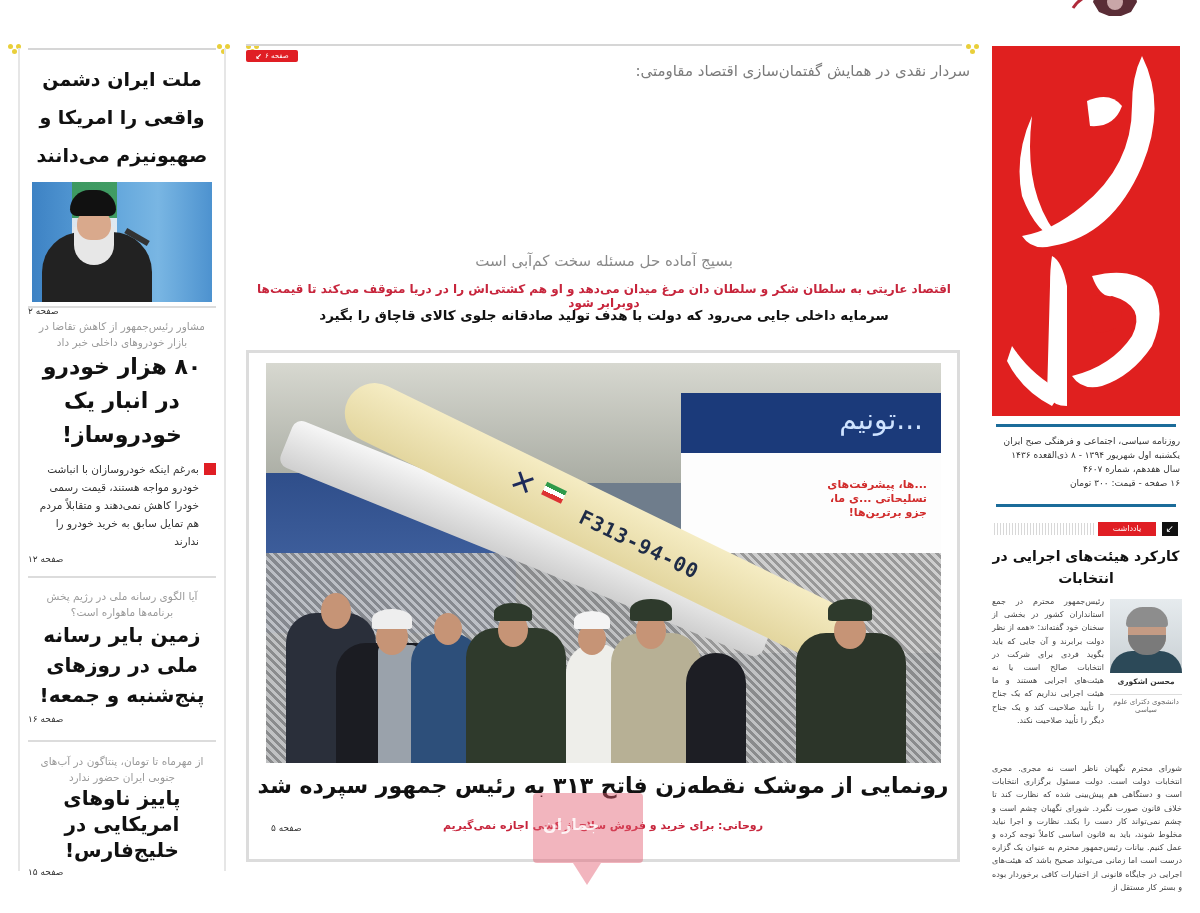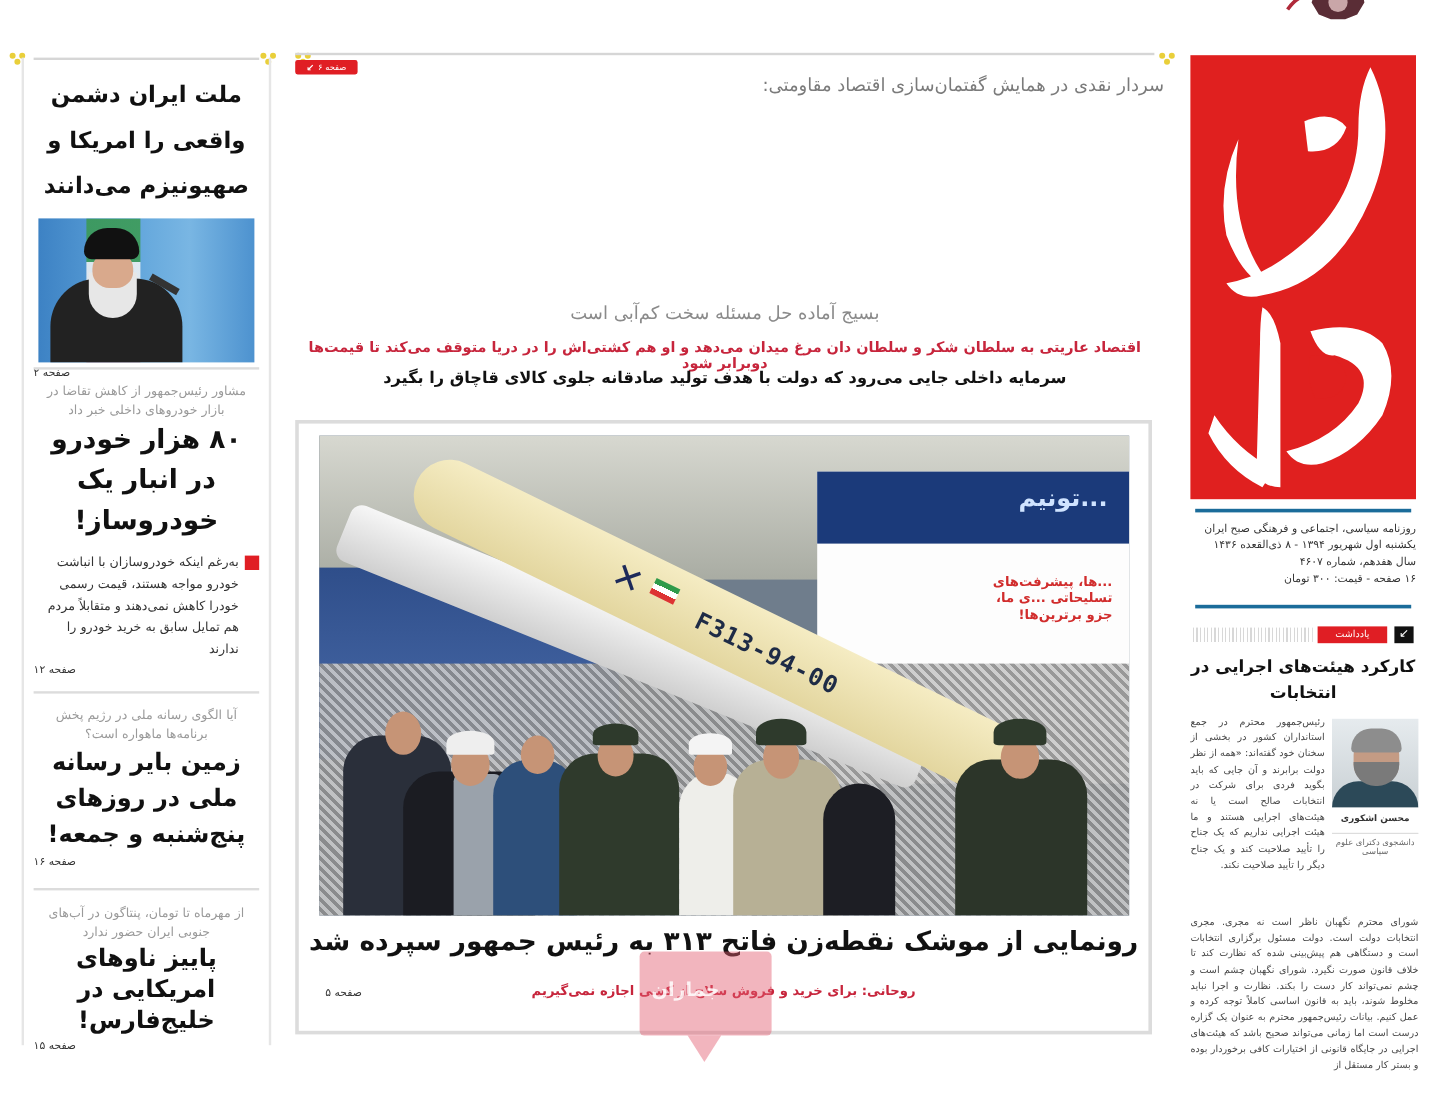--- a/index.html
+++ b/index.html
@@ -57,21 +57,21 @@
   .headline { position: absolute; top: 50px; left: 0; right: 0; text-align: center; font-weight: bold; color: #0d0d0d; font-size: 44px; line-height: 58px; letter-spacing: -1px; }
   .sub1 { position: absolute; top: 210px; left: 0; right: 0; text-align: center; font-size: 15px; color: #8a8a8a; }
   .sub2 { position: absolute; top: 240px; left: 0; right: 0; text-align: center; font-size: 12px; font-weight: bold; color: #c7253c; }
   .sub3 { position: absolute; top: 265px; left: 0; right: 0; text-align: center; font-size: 13.5px; font-weight: bold; color: #111; }
 
   .photo-box { position: absolute; left: 8px; right: 10px; top: 308px; height: 512px; border: 3px solid #dcdcdc; background: #fff; }
   .photo { position: absolute; left: 17px; top: 10px; width: 675px; height: 400px; overflow: hidden; background: #6f7d8c; }
   .photo .ceiling { position: absolute; left: 0; top: 0; width: 100%; height: 120px; background: linear-gradient(180deg,#d7d8d0,#a9aca3); }
   .photo .banner { position: absolute; right: 0; top: 30px; width: 260px; height: 260px; background: #fdfdfd; }
   .photo .banner .bstripe { position: absolute; left: 0; top: 0; width: 100%; height: 60px; background: #1b3a7a; }
-  .photo .banner .btitle { position: absolute; right: 18px; top: 10px; color: #cfe3ff; font-size: 20px; font-weight: bold; }
+  .photo .banner .btitle { position: absolute; right: 18px; top: 10px; color: #cfe3ff; font-size: 28px; font-weight: normal; }
   .photo .banner .bred { position: absolute; right: 14px; top: 85px; width: 120px; height: 40px; color: #d12c2c; font-size: 11px; font-weight: bold; line-height: 14px; text-align: right; }
   .photo .leftwall { position: absolute; left: 0; top: 110px; width: 250px; height: 160px; background: linear-gradient(180deg,#2f4e8a,#4a6cab); }
   .photo .net { position: absolute; left: 0; top: 190px; width: 100%; height: 210px; background: repeating-linear-gradient(45deg,#c9c9c9 0 3px,#8d8d8d 3px 6px); opacity: .9; }
   .missile { position: absolute; left: 95px; top: 10px; width: 560px; height: 60px; background: linear-gradient(180deg,#f5ecc3,#e3d69f); border-radius: 30px 10px 10px 30px; transform: rotate(26deg); transform-origin: 0 0; }
   .missile .code { position: absolute; left: 260px; top: 20px; color: #1e2b46; font-weight: bold; font-size: 20px; letter-spacing: 1px; direction: ltr; font-family: "DejaVu Sans Mono", monospace; }
   .missile .flag { position: absolute; left: 215px; top: 16px; width: 22px; height: 14px; background: linear-gradient(180deg,#2f9a4a 33%,#fff 33% 66%,#d33 66%); }
   .missile .logo { position: absolute; left: 170px; top: 10px; width: 36px; height: 36px; color: #1d2a5a; font-size: 30px; font-weight: bold; }
   .rail { position: absolute; left: 30px; top: 55px; width: 520px; height: 50px; background: linear-gradient(180deg,#f6f6f6,#cfcfcf); transform: rotate(22deg); transform-origin: 0 0; border-radius: 10px; }
   .people { position: absolute; left: 0; bottom: 0; width: 100%; height: 170px; }
   .person { position: absolute; bottom: 0; border-radius: 30px 30px 0 0; }

